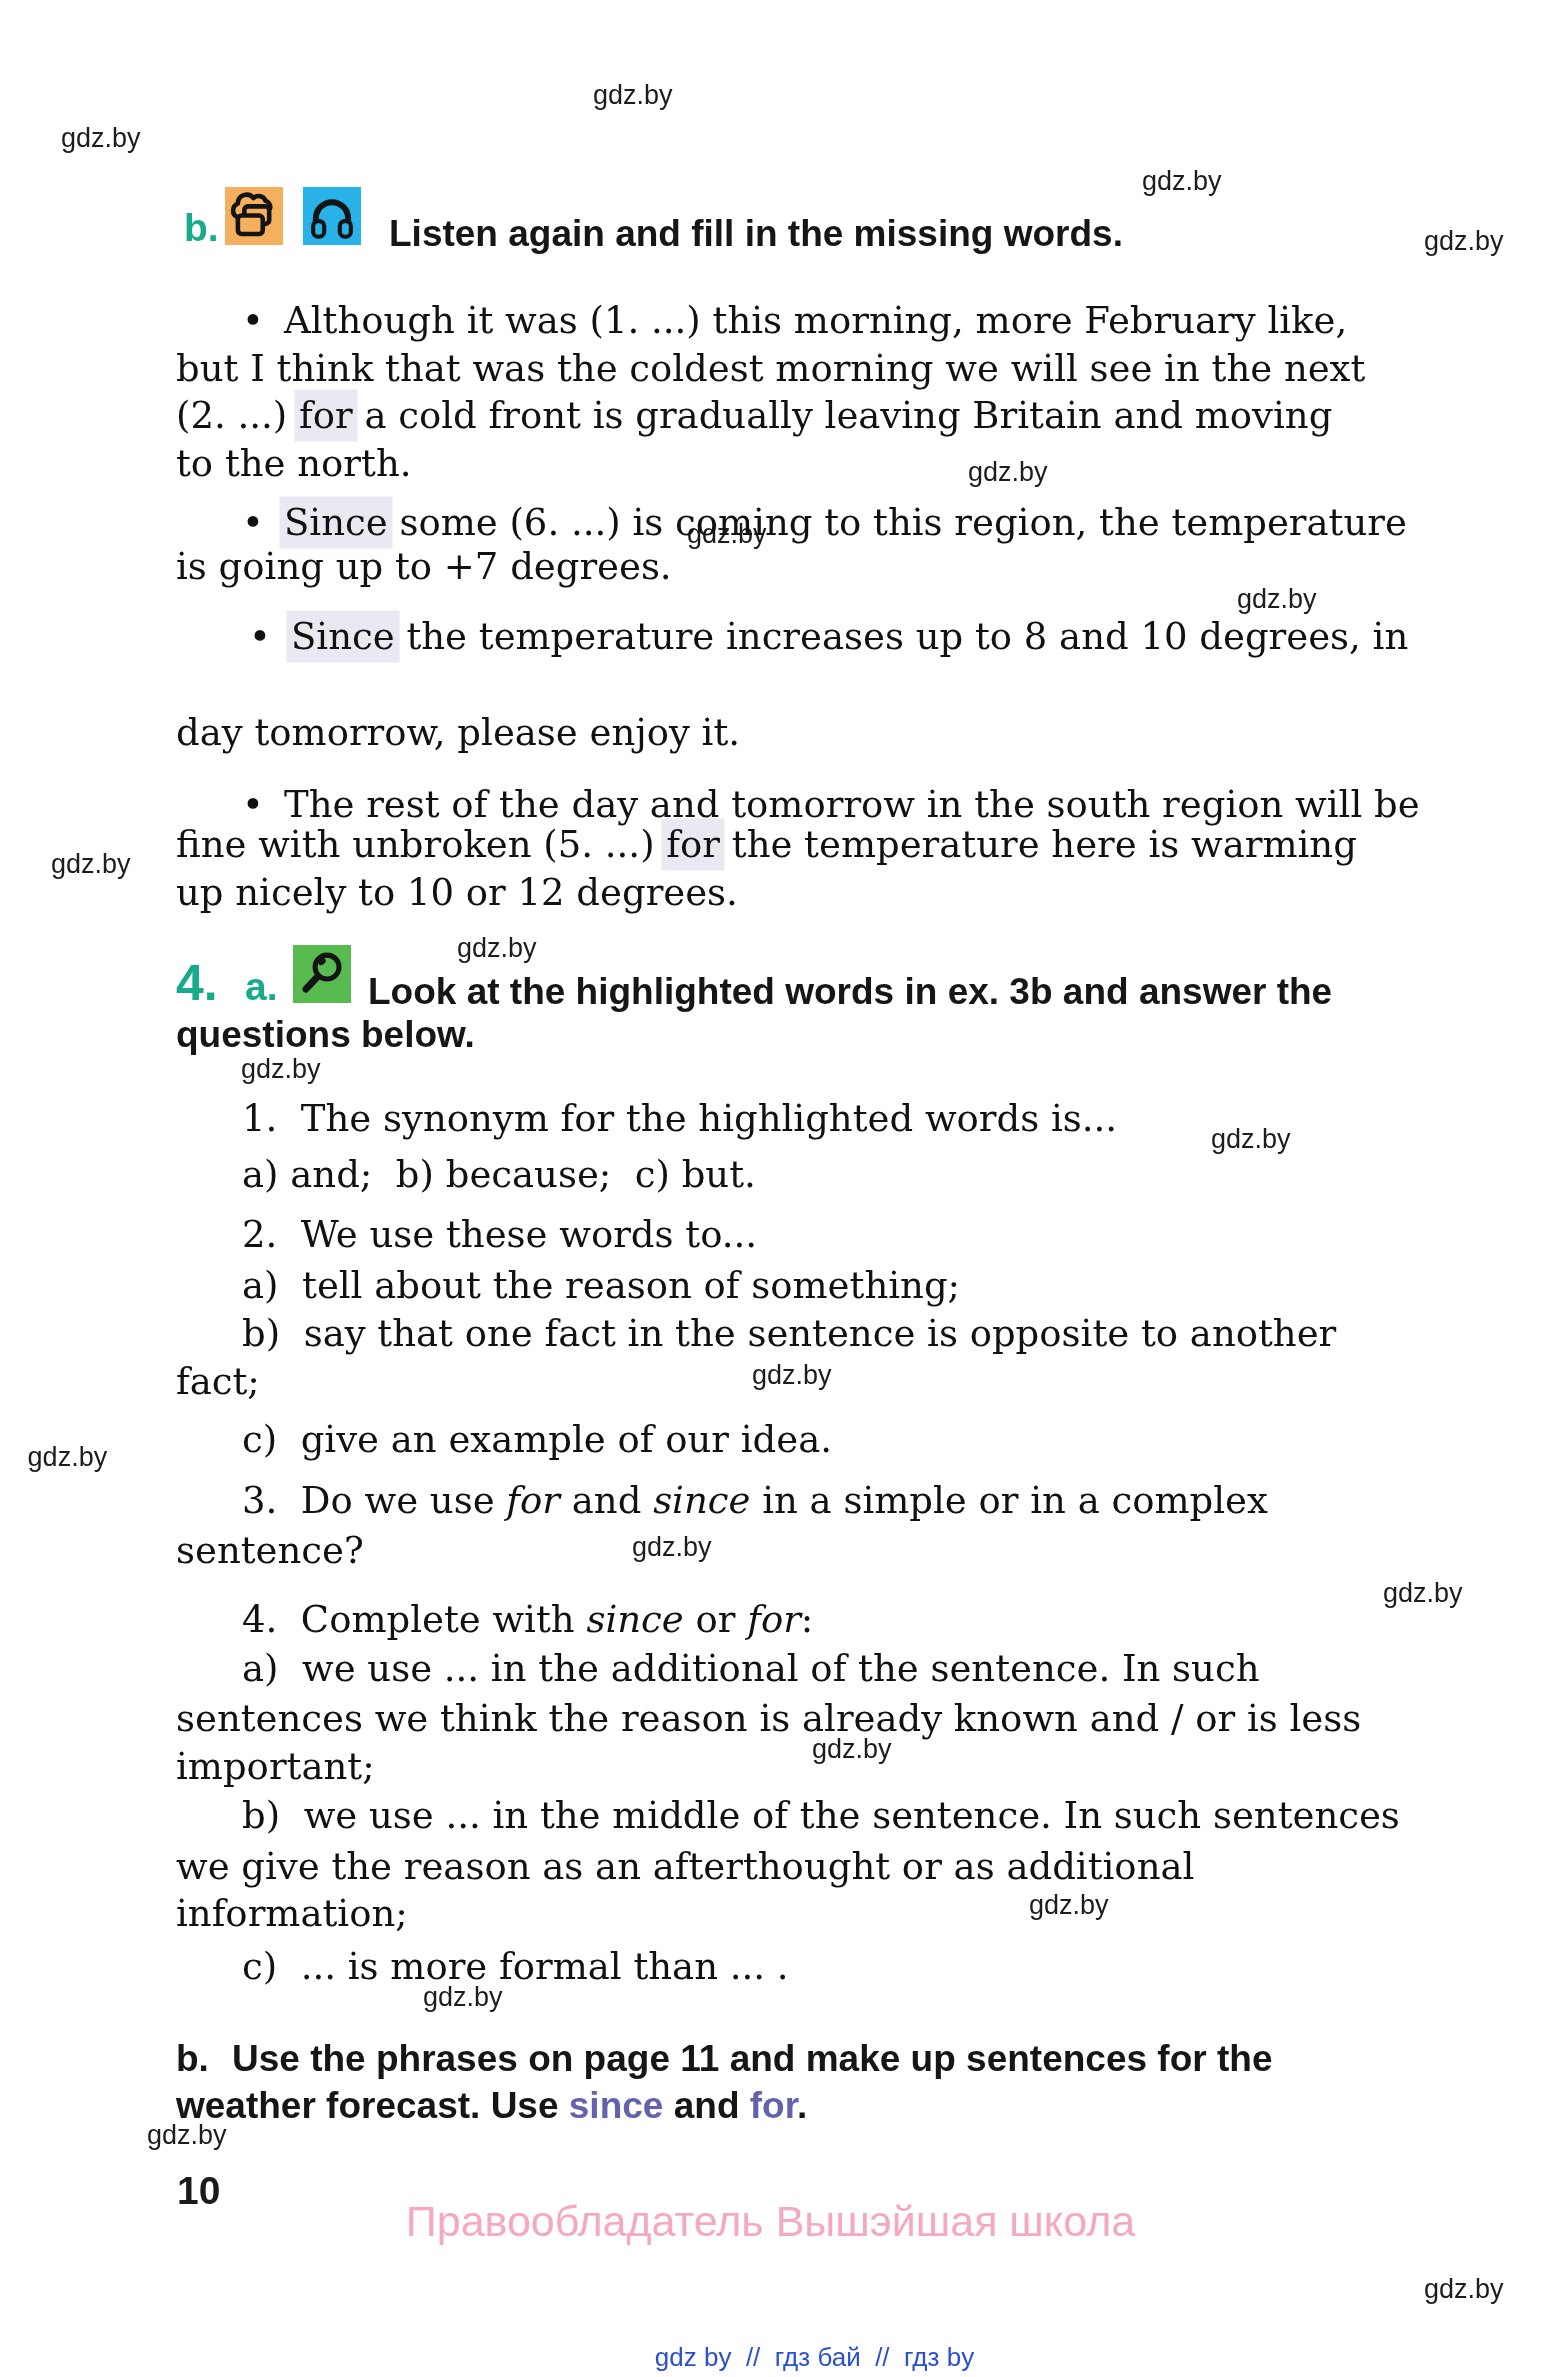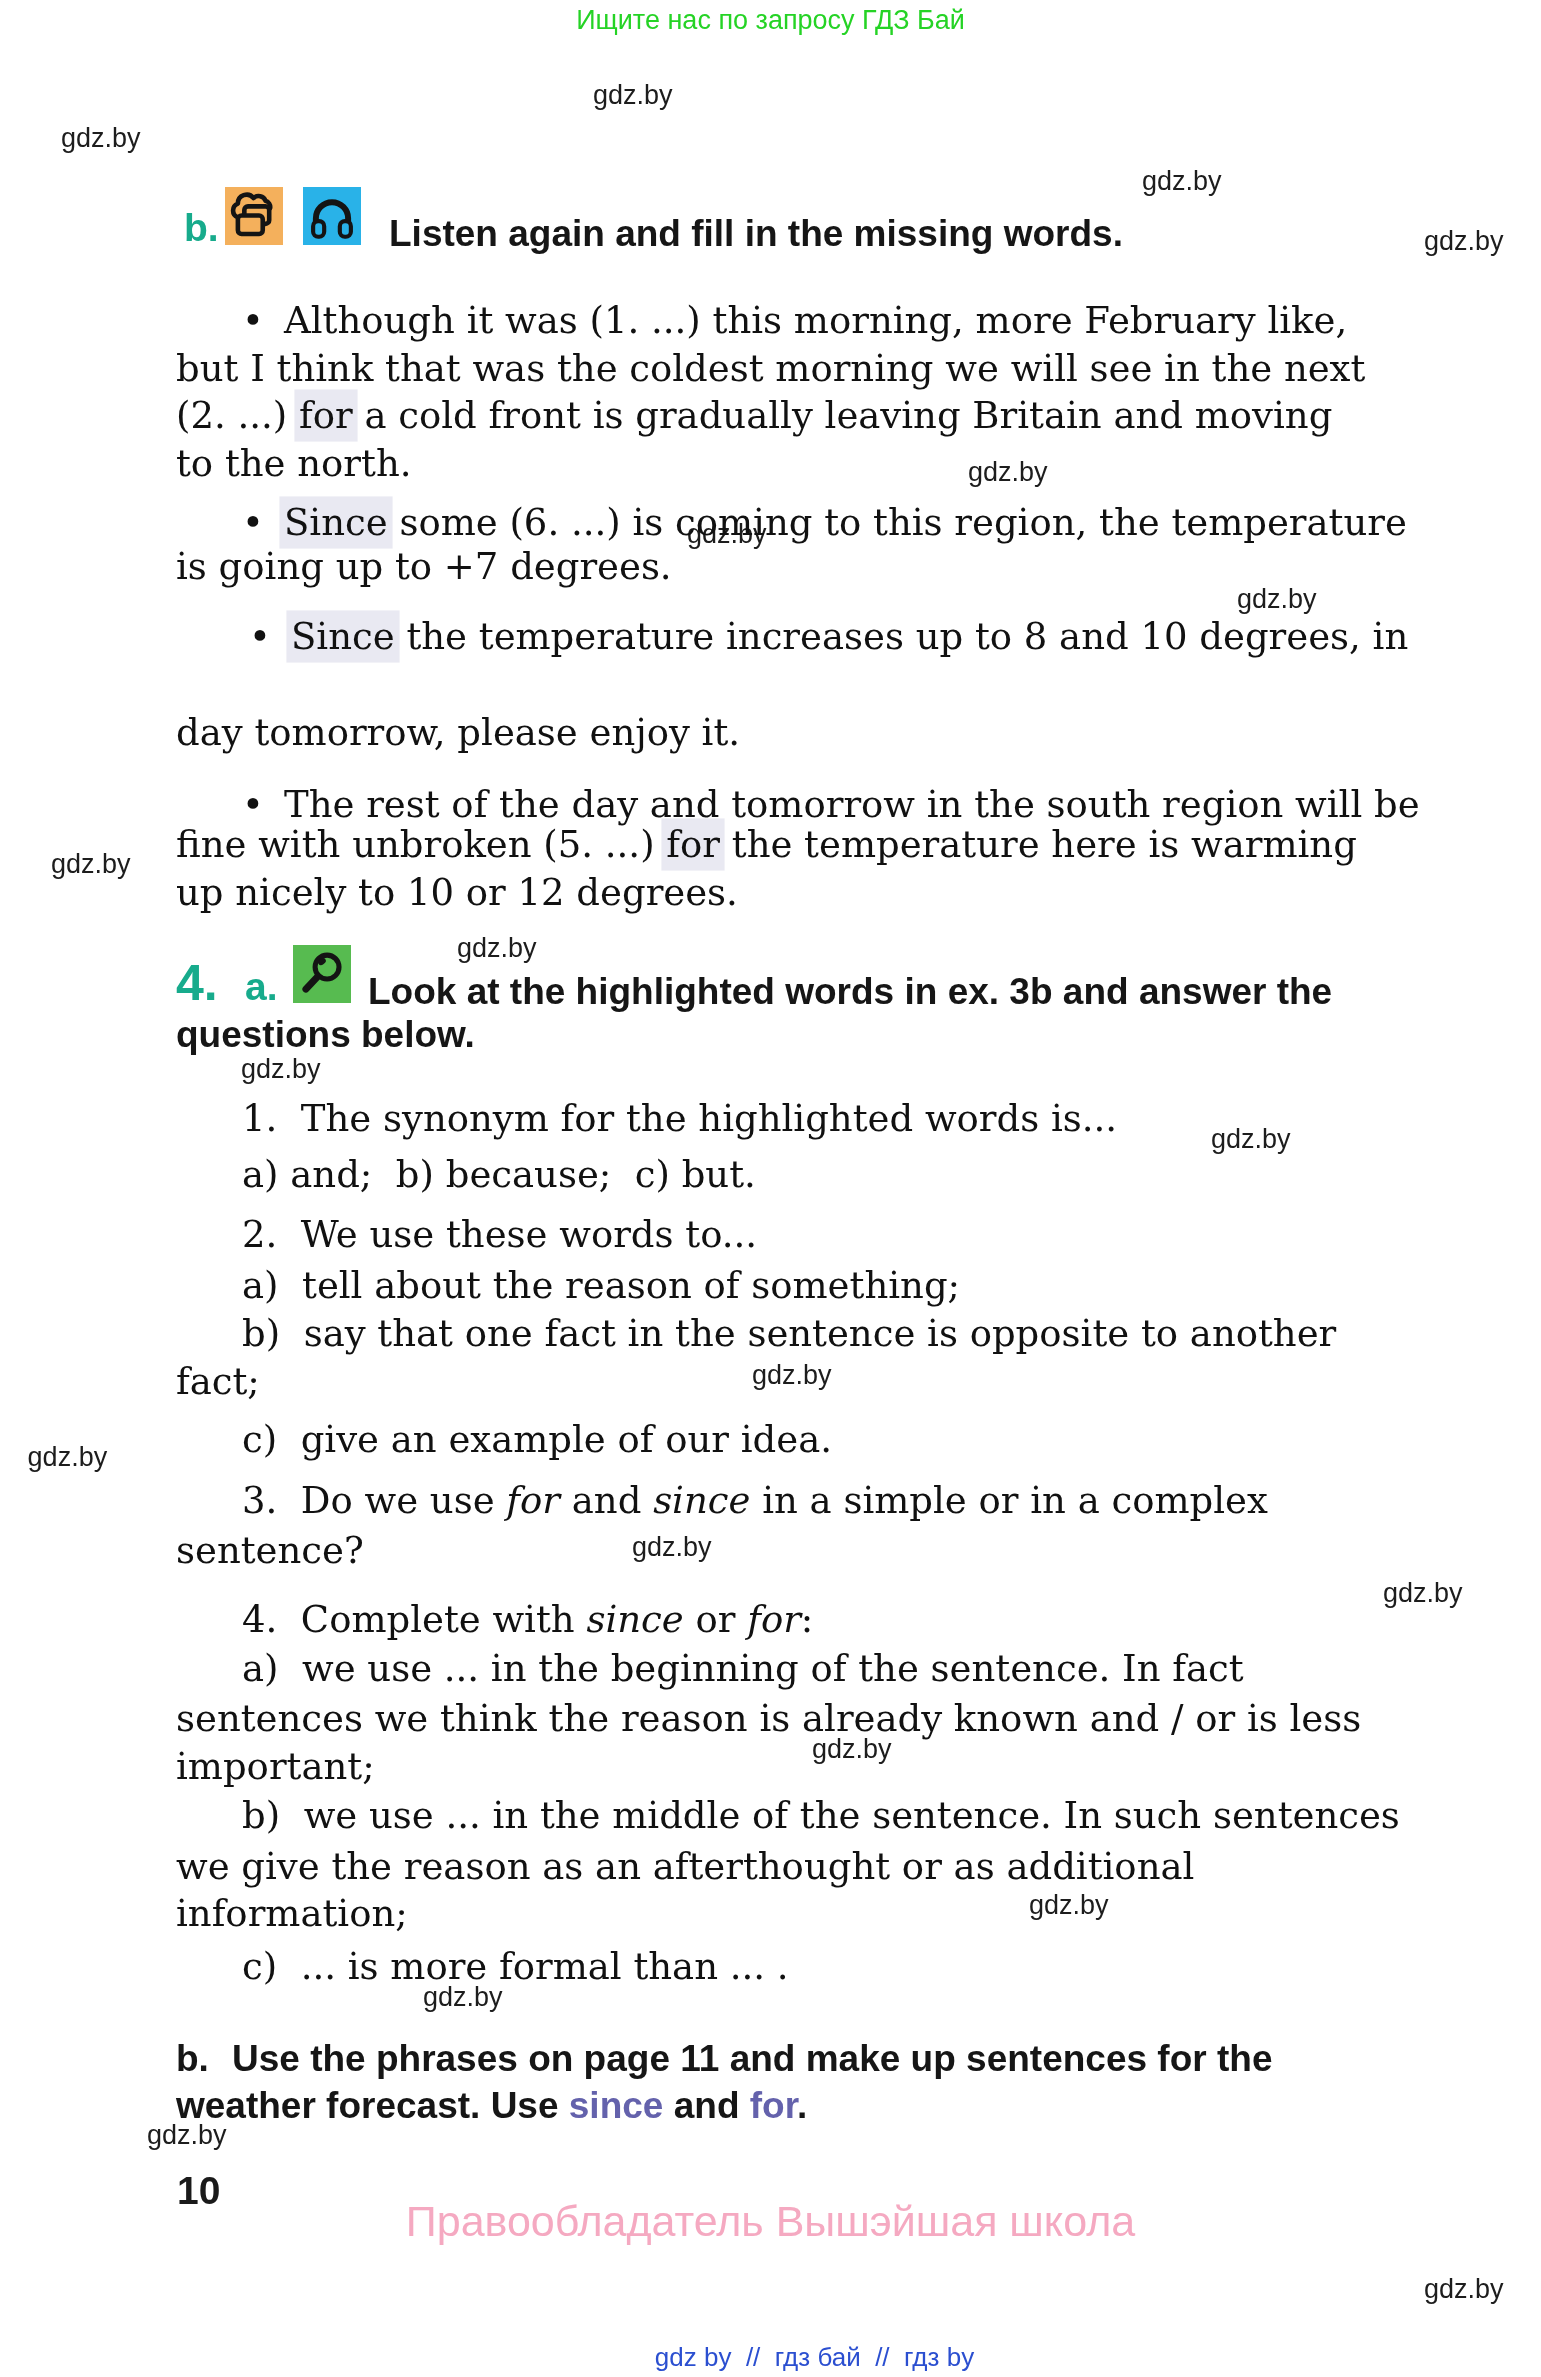--- a/index.html
+++ b/index.html
@@ -62,21 +62,20 @@
     font:400 26px/1.1 "Liberation Sans",sans-serif;color:#2b4fd0;
     white-space:pre-wrap;
     padding-left:44px;
   }
 </style>
 </head>
 <body>
 
 <div class="page">
 
-  <div class="promo">Ищите нас по запросу ГДЗ Бай</div>
 
   <div class="wm" style="left:593px;top:81px">gdz.by</div>
   <div class="wm" style="left:61px;top:124px">gdz.by</div>
   <div class="wm" style="left:1142px;top:167px">gdz.by</div>
   <div class="wm" style="left:1424px;top:227px">gdz.by</div>
   <div class="wm" style="left:968px;top:458px">gdz.by</div>
   <div class="wm" style="left:687px;top:520px">gdz.by</div>
   <div class="wm" style="left:1237px;top:585px">gdz.by</div>
   <div class="wm" style="left:51px;top:850px">gdz.by</div>
   <div class="wm" style="left:457px;top:934px">gdz.by</div>
@@ -145,21 +144,21 @@
   <div class="ln" style="left:242px;top:1210px">2.  We use these words to...</div>
   <div class="ln" style="left:242px;top:1261px">a)  tell about the reason of something;</div>
   <div class="ln" style="left:242px;top:1309px">b)  say that one fact in the sentence is opposite to another</div>
   <div class="ln" style="left:176px;top:1357px">fact;</div>
   <div class="ln" style="left:242px;top:1415px">c)  give an example of our idea.</div>
 
   <div class="ln" style="left:242px;top:1476px"><span>3.  Do we use </span><span class="it">for</span><span> and </span><span class="it">since</span><span> in a simple or in a complex</span></div>
   <div class="ln" style="left:176px;top:1526px">sentence?</div>
 
   <div class="ln" style="left:242px;top:1595px"><span>4.  Complete with </span><span class="it">since</span><span> or </span><span class="it">for</span><span>:</span></div>
-  <div class="ln" style="left:242px;top:1644px">a)  we use ... in the beginning of the sentence. In fact</div>
+  <div class="ln" style="left:242px;top:1644px">a)  we use ... in the additional of the sentence. In such</div>
   <div class="ln" style="left:176px;top:1694px">sentences we think the reason is already known and / or is less</div>
   <div class="ln" style="left:176px;top:1742px">important;</div>
   <div class="ln" style="left:242px;top:1791px">b)  we use ... in the middle of the sentence. In such sentences</div>
   <div class="ln" style="left:176px;top:1842px">we give the reason as an afterthought or as additional</div>
   <div class="ln" style="left:176px;top:1889px">information;</div>
   <div class="ln" style="left:242px;top:1942px">c)  ... is more formal than ... .</div>
 
   <div class="hd tl" style="left:176px;top:2035px">b.</div>
   <div class="hd" style="left:232px;top:2035px">Use the phrases on page 11 and make up sentences for the</div>
   <div class="hd" style="left:176px;top:2082px"><span>weather forecast. Use </span><span class="accent">since</span><span> and </span><span class="accent">for</span><span>.</span></div>

